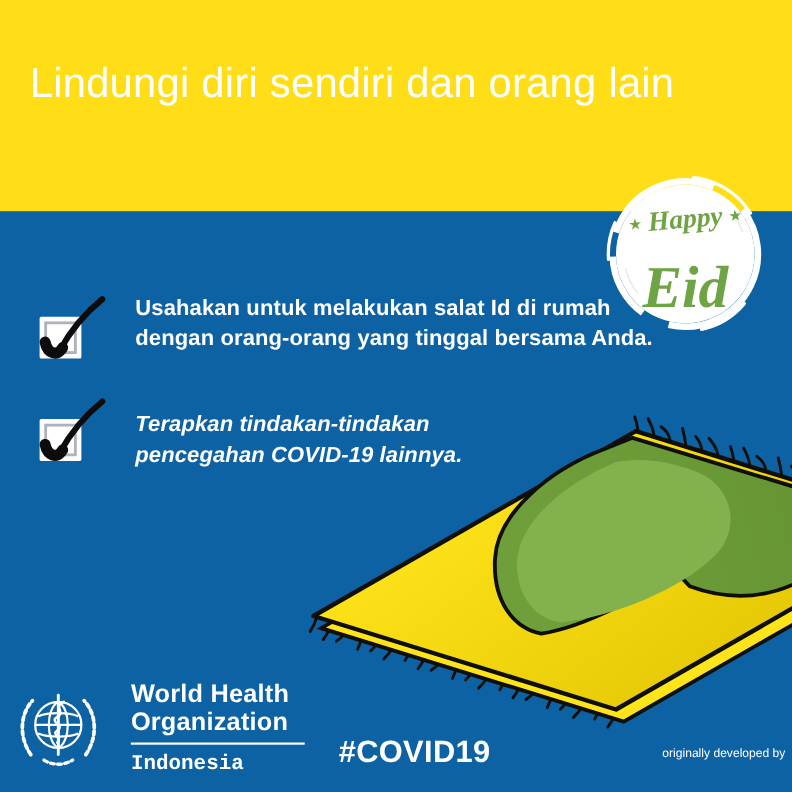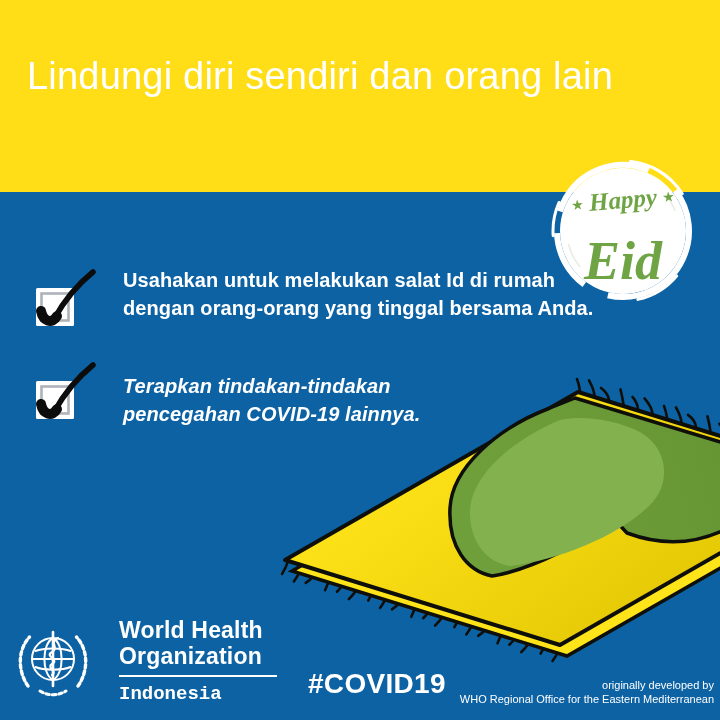--- a/index.html
+++ b/index.html
@@ -198,16 +198,15 @@
     <div class="who-divider"></div>
     <div class="who-country">Indonesia</div>
   </div>
 
   <div class="hashtags">
     <div>#COVID19</div>
   </div>
 
   <div class="attribution">
     <div>originally developed by</div>
-    <div>WHO Regional Office for the Eastern Mediterranean</div>
   </div>
 
 </div>
 
 </body></html>

